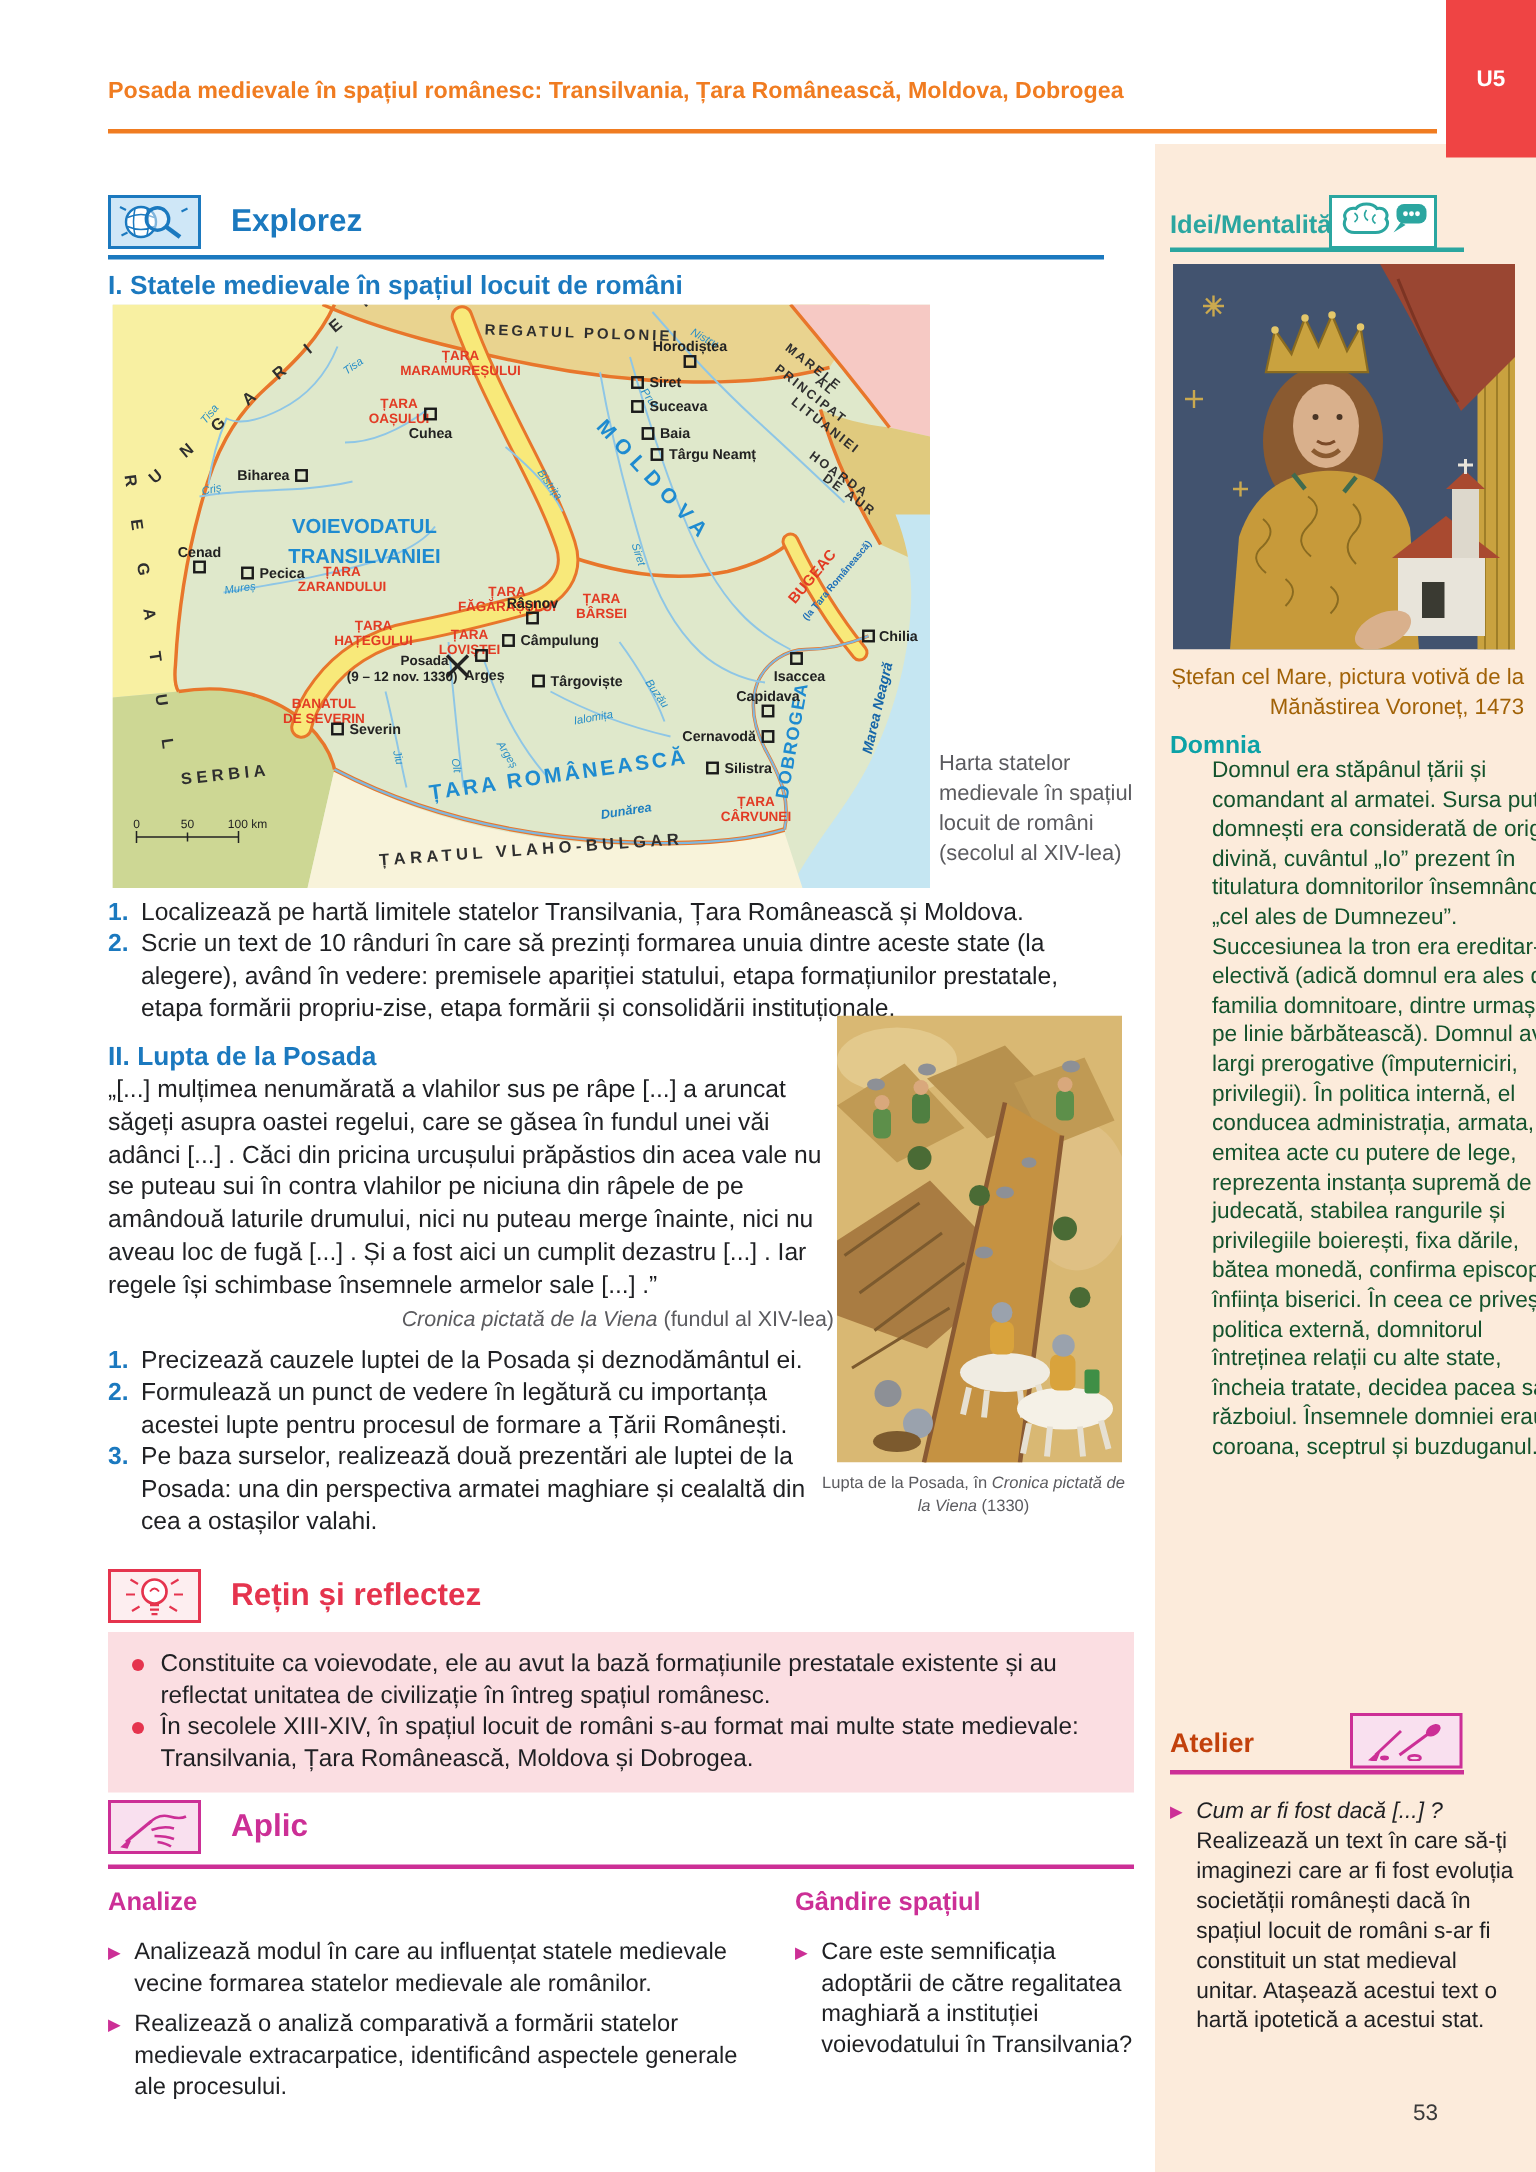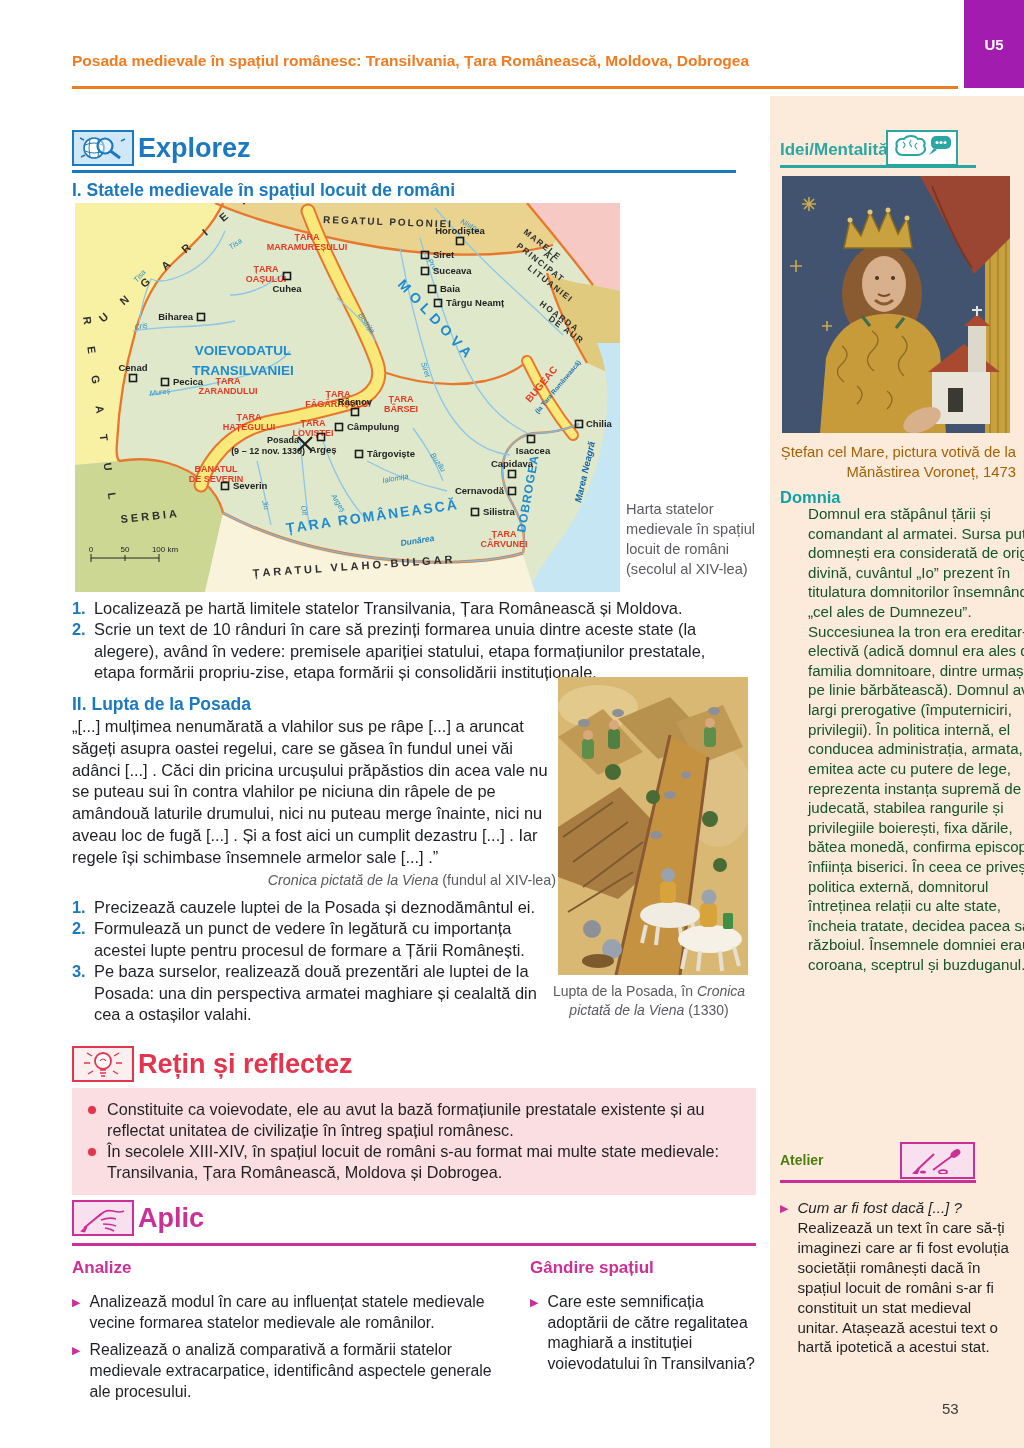--- a/index.html
+++ b/index.html
@@ -1,26 +1,26 @@
 <!DOCTYPE html>
 <html><head>
 <meta charset="utf-8">
 <style>
   html,body{margin:0;padding:0;background:#fff;font-family:"Liberation Sans",sans-serif;}
   .page{position:relative;width:1024px;height:1448px;background:#ffffff;overflow:hidden;color:#1f2023;}
 
   .sidebar-bg{position:absolute;left:770px;top:96px;width:254px;height:1352px;background:#fcebdb;}
-  .unit-tab{position:absolute;left:964px;top:0;width:60px;height:88px;background:#a21caf;color:#fff;
+  .unit-tab{position:absolute;left:964px;top:0;width:60px;height:105px;background:#ef4444;color:#fff;
             font-weight:700;font-size:15px;display:flex;align-items:center;justify-content:center;}
   .head-title{position:absolute;left:72px;top:52px;width:860px;font-size:15.5px;font-weight:700;color:#f07c21;}
   .head-rule{position:absolute;left:72px;top:86px;width:886px;height:2.5px;background:#f07c21;}
 
   .sec{position:absolute;display:flex;align-items:center;}
   .ibox{width:62px;height:36px;border:2.5px solid;box-sizing:border-box;display:flex;align-items:center;justify-content:center;}
-  .stitle{margin-left:4px;font-size:27px;font-weight:700;}
+  .stitle{margin-left:20px;font-size:21px;font-weight:700;}
   .explorez{left:72px;top:130px;}
   .explorez .ibox{border-color:#1b79bf;background:#cfe7f7;}
   .explorez .stitle{color:#1b79bf;}
   .rule-blue{position:absolute;left:72px;top:170px;width:664px;height:2.5px;background:#1b79bf;}
   .sec1-title{position:absolute;left:72px;top:180px;font-size:17.5px;font-weight:700;color:#1b79bf;}
 
   .map{position:absolute;left:75px;top:203px;width:545px;height:389px;}
   .map svg{display:block;width:100%;height:100%;}
   .map-caption{position:absolute;left:626px;top:500px;width:134px;font-size:14.6px;line-height:1.36;color:#5b5b5f;}
 
@@ -28,21 +28,21 @@
   .qitem{display:flex;font-size:16.4px;line-height:1.31;color:#1f2023;}
   .qnum{color:#1b79bf;font-weight:700;width:22px;flex:none;}
   .explorez-q{left:72px;top:598px;width:670px;}
   .posada-q{left:72px;top:897px;width:482px;}
 
   .sec2-title{position:absolute;left:72px;top:694px;font-size:17.5px;font-weight:700;color:#1b79bf;}
   .quote{position:absolute;left:72px;top:716px;width:484px;font-size:16.4px;line-height:1.33;}
   .source{position:absolute;left:72px;top:872px;width:484px;text-align:right;font-size:14.3px;color:#5b5b5f;}
   .posada-img{position:absolute;left:558px;top:677px;width:190px;height:298px;}
   .posada-img svg{display:block;width:100%;height:100%;}
-  .posada-cap{position:absolute;left:543px;top:982px;width:212px;text-align:center;font-size:14px;line-height:1.38;color:#5b5b5f;}
+  .posada-cap{position:absolute;left:543px;top:982px;width:212px;text-align:center;font-size:11px;line-height:1.38;color:#5b5b5f;}
 
   .retin{left:72px;top:1046px;}
   .retin .ibox{border-color:#e5344e;background:#fdeef0;}
   .retin .stitle{color:#e5344e;}
   .retin-box{position:absolute;left:72px;top:1088px;width:684px;box-sizing:border-box;background:#fbdee2;padding:11px 16px 12px 16px;}
   .rbullet{display:flex;gap:11px;font-size:16.2px;line-height:1.3;}
   .rdot{width:8px;height:8px;border-radius:50%;background:#e5344e;margin-top:7px;flex:none;}
 
   .aplic{left:72px;top:1200px;}
   .aplic .ibox{border-color:#cc2f96;background:#f9e0ef;}
@@ -58,21 +58,21 @@
   .idei-title{position:absolute;left:780px;top:140px;font-size:17px;font-weight:700;color:#2ba6a0;}
   .idei-box{position:absolute;left:886px;top:130px;width:72px;height:36px;border:2.5px solid #2ba6a0;background:#fff;
             box-sizing:border-box;display:flex;align-items:center;justify-content:center;}
   .idei-rule{position:absolute;left:780px;top:165px;width:196px;height:2.5px;background:#2ba6a0;}
   .portrait{position:absolute;left:782px;top:176px;width:228px;height:257px;}
   .portrait svg{display:block;width:100%;height:100%;}
   .portrait-cap{position:absolute;left:776px;top:442px;width:240px;text-align:right;font-size:14.8px;line-height:1.36;color:#a16207;}
   .domnia-title{position:absolute;left:780px;top:488px;font-size:16.5px;font-weight:700;color:#0da2a6;}
   .domnia-text{position:absolute;left:780px;top:504px;width:241px;font-size:15.1px;line-height:1.3;color:#14532d;margin-left:28px;}
 
-  .atelier-title{position:absolute;left:780px;top:1152px;font-size:14px;font-weight:700;color:#4d7c0f;}
+  .atelier-title{position:absolute;left:780px;top:1152px;font-size:18px;font-weight:700;color:#c2410c;}
   .atelier-box{position:absolute;left:900px;top:1142px;width:75px;height:37px;border:2.5px solid #cc2f96;background:#f9e0ef;
                box-sizing:border-box;display:flex;align-items:center;justify-content:center;}
   .atelier-rule{position:absolute;left:780px;top:1180px;width:196px;height:2.5px;background:#cc2f96;}
   .atelier-item{position:absolute;left:780px;top:1198px;width:234px;display:flex;gap:9px;font-size:15.1px;line-height:1.32;}
   .pagenum{position:absolute;left:942px;top:1400px;font-size:15px;color:#3a3a3a;}
 
   
   .ml-country{font-weight:700;font-size:11px;fill:#2f2f2f;letter-spacing:3px;}
   .ml-countryV{font-weight:700;font-size:11px;fill:#2f2f2f;letter-spacing:22px;}
   .ml-countryU{font-weight:700;font-size:11px;fill:#2f2f2f;letter-spacing:8px;}

